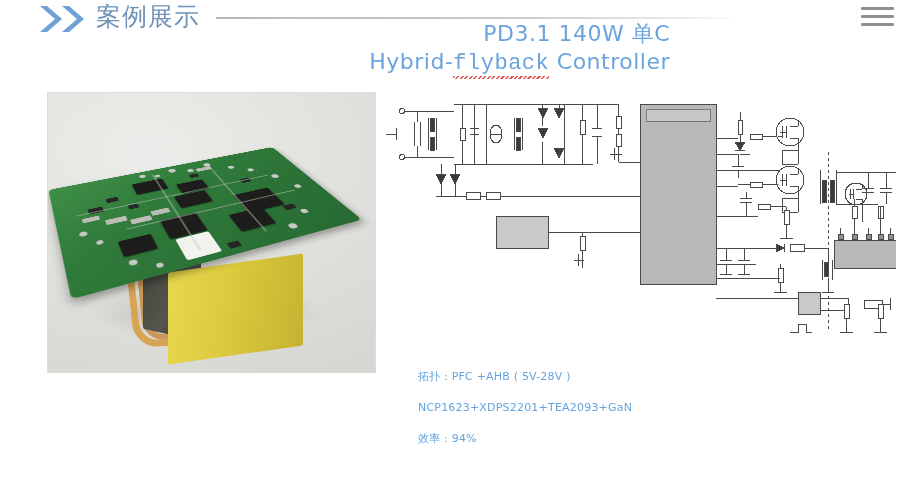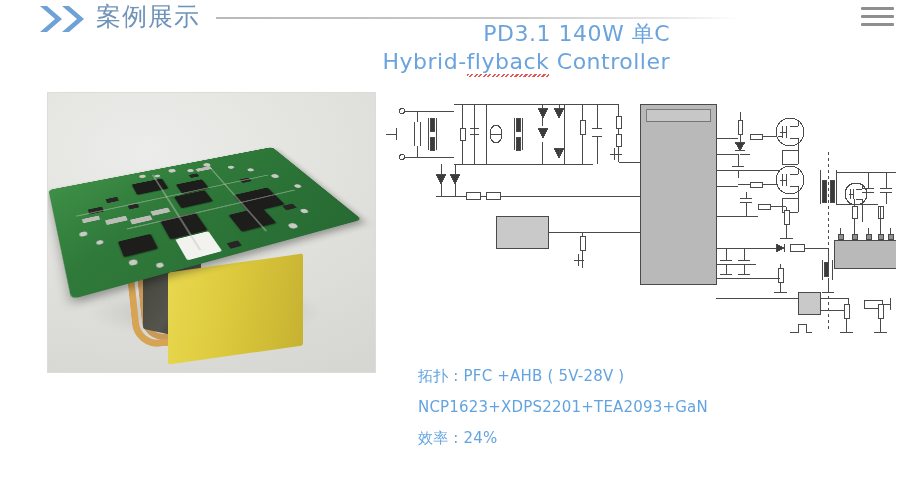--- a/index.html
+++ b/index.html
@@ -38,21 +38,21 @@
   
   .main-title{
     position:absolute;left:250px;top:20px;width:420px;
     text-align:right;color:#6ba3dd;
     font-size:22px;line-height:28px;font-weight:400;
     font-family:"DejaVu Sans","Liberation Sans",sans-serif;
     letter-spacing:.5px;
   }
   .main-title .l2{position:relative;display:inline-block;}
   .spell{
-    position:relative;display:inline-block;
+    position:relative;display:inline-block;font-family:Liberation Mono, monospace;
   }
   .spell::after{
     content:"";position:absolute;left:0;right:0;bottom:-1px;height:3px;
     background-image:
       repeating-linear-gradient(135deg,#e03a3a 0 1.6px,transparent 1.6px 3.2px);
     opacity:.85;
   }
 
   
   .photo{
@@ -110,21 +110,21 @@
 
   
   .schematic{position:absolute;left:378px;top:92px;width:518px;height:268px;}
   .schematic svg{display:block;}
 
   
   .specs{
     position:absolute;left:418px;top:361px;width:460px;
     color:#63a4e0;
     font-family:"DejaVu Sans","Liberation Sans",sans-serif;
-    font-size:15px;line-height:31px;font-weight:400;
+    font-size:11px;line-height:31px;font-weight:400;
     letter-spacing:.2px;white-space:nowrap;
   }
   .specs .row{height:31px;}
 </style>
 </head>
 <body>
 
 <div class="page">
 
   <div class="header">
@@ -361,16 +361,16 @@
         <path d="M504 212 H512 M512 206 v12"></path>
         <rect x="500" y="212" width="5" height="14" fill="#fff"></rect>
         <path d="M502.5 226 V240 M496 240 h13"></path>
       </g>
     </svg>
   </div>
 
   <div class="specs">
     <div class="row">拓扑 :  PFC +AHB ( 5V-28V )</div>
     <div class="row">NCP1623+XDPS2201+TEA2093+GaN</div>
-    <div class="row">效率 : 24%</div>
+    <div class="row">效率 : 94%</div>
   </div>
 
 </div>
 
 </body></html>

